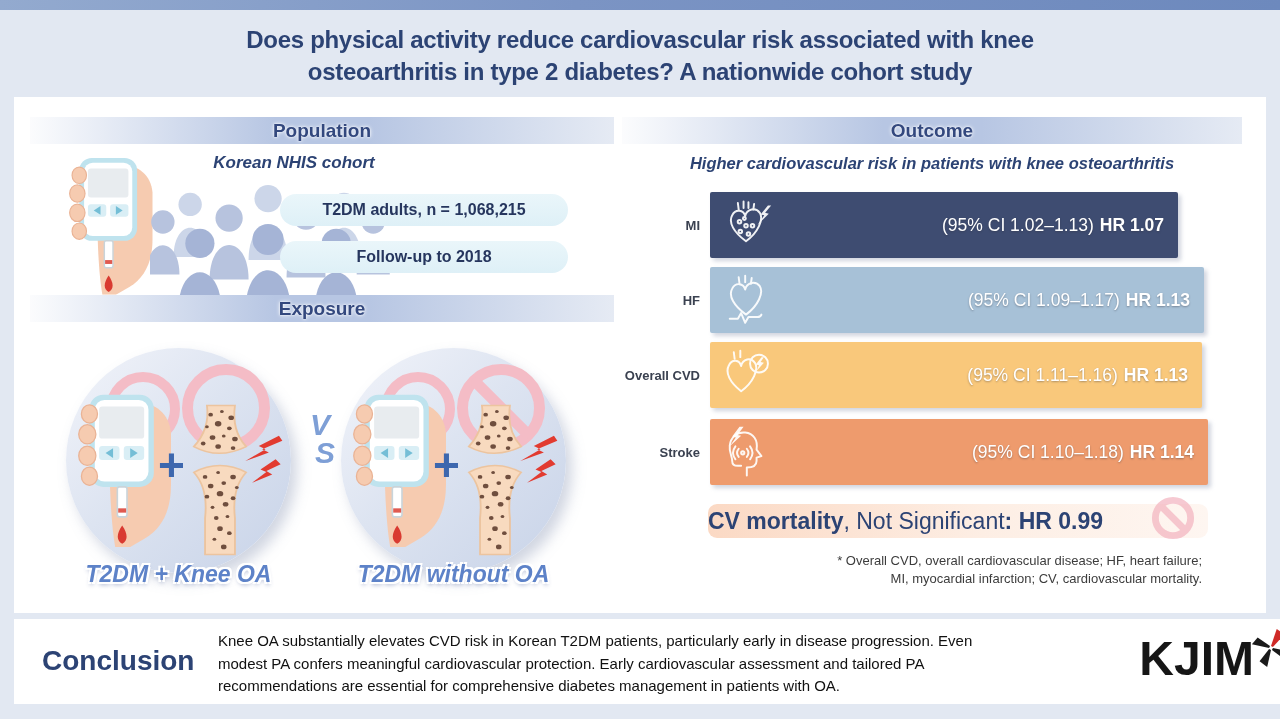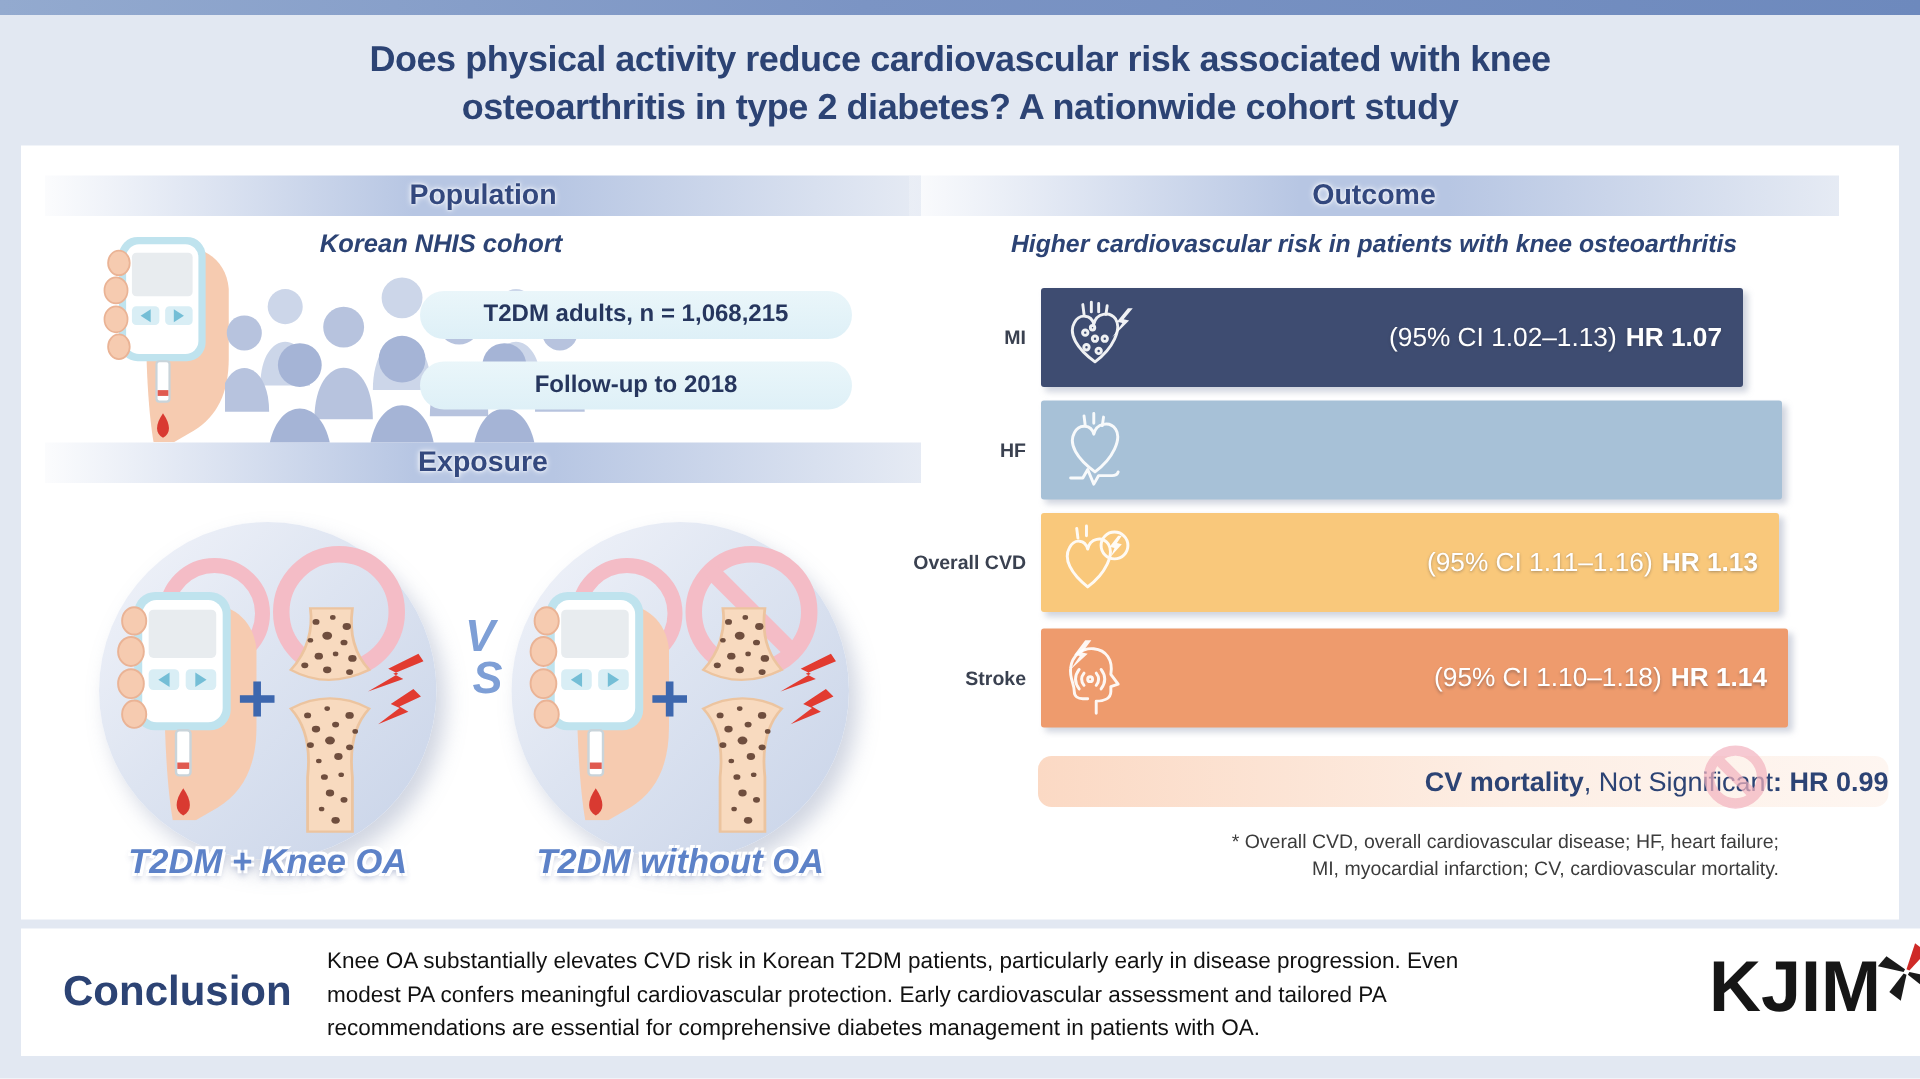--- a/index.html
+++ b/index.html
@@ -47,37 +47,37 @@
   .bolts{position:absolute;left:176px;top:86px;width:42px;height:54px;}
   .exp-label{position:absolute;top:464px;width:225px;text-align:center;
     font-size:23px;font-weight:bold;font-style:italic;color:#5d82c8;white-space:nowrap;
     text-shadow:-2px -2px 0 #fff,2px -2px 0 #fff,-2px 2px 0 #fff,2px 2px 0 #fff,0 3px 4px rgba(70,90,150,.45);}
   .label1{left:52px;} .label2{left:327px;}
   .vs{position:absolute;left:286px;top:314px;width:40px;display:flex;flex-direction:column;align-items:center;
     font-size:30px;font-weight:bold;font-style:italic;color:#7e9fd6;line-height:28px;}
   .vs .vs-s{transform:translateX(5px);}
 
   
-  .outcome{position:absolute;left:522px;top:0;width:690px;height:516px;}
+  .outcome{position:absolute;left:538px;top:0;width:690px;height:516px;}
   .subtitle{position:absolute;left:70px;top:57px;width:620px;text-align:center;
     font-style:italic;font-weight:bold;font-size:16.5px;color:#2c4374;}
   .orow{position:absolute;left:0;width:100%;height:66px;}
   .r0{top:95px;} .r1{top:170px;} .r2{top:245px;} .r3{top:322px;}
   .olabel{position:absolute;left:0;width:148px;top:50%;transform:translateY(-50%);
     text-align:right;font-weight:bold;font-size:13px;color:#3a4150;white-space:nowrap;}
   .obar{position:absolute;left:158px;top:0;height:66px;border-radius:2px;
     box-shadow:3px 3px 4px rgba(140,150,175,.4);}
   .b0{width:468px;} .b1{width:494px;} .b2{width:492px;} .b3{width:498px;}
   .bicon{position:absolute;left:10px;top:50%;transform:translateY(-50%);}
   .btext{position:absolute;right:14px;top:50%;transform:translateY(-50%);
     color:#ffffff;font-size:17.5px;white-space:nowrap;text-shadow:0 1px 2px rgba(50,50,60,.4);}
   .btext b{margin-left:6px;}
-  .cv-pill{position:absolute;left:156px;top:407px;width:567px;height:34px;line-height:34px;border-radius:9px;
+  .cv-pill{position:absolute;left:156px;top:407px;width:500px;height:34px;line-height:34px;border-radius:9px;
     background:linear-gradient(90deg,#fbd9c4 0%,#fdeee4 55%,#fef6f1 100%);
-    text-align:right;font-size:18px;color:#2c4374;}
+    text-align:left;font-size:23px;color:#2c4374;}
   .cv-pill b{color:#2c4374;}
   .cv-ban{position:absolute;left:598px;top:398px;width:46px;height:46px;opacity:.7;}
   .footnote{position:absolute;right:40px;top:455px;text-align:right;
     font-size:13px;color:#3c3c3c;line-height:1.38;}
 
   
   .concl-head{position:absolute;left:28px;top:26px;font-size:28px;font-weight:bold;color:#2c4374;}
   .concl-text{position:absolute;left:204px;top:11px;width:800px;font-size:15px;color:#111;line-height:1.5;}
   .logo{position:absolute;right:22px;top:12px;display:flex;align-items:flex-start;}
   .logo-text{font-size:48px;font-weight:bold;color:#161616;letter-spacing:0px;line-height:56px;}
@@ -295,20 +295,21 @@
       <div class="orow r1">
         <div class="olabel">HF</div>
         <div class="obar b1" style="background: rgb(167, 193, 215);">
           <svg class="bicon" width="52" height="56" viewBox="0 0 64 64">
             <g stroke="#fff" stroke-width="2.4" fill="none" stroke-linecap="round" stroke-linejoin="round" opacity="0.92">
               <path d="M32 50 C17 39 10 27 15 18 C19 10 29 11 31 19 C33 10 44 8 49 15 C54 23 47 39 32 50 Z"></path>
               <path d="M12 55 H22 L26 48 L31 60 L35 53 H46 q4 0 5 -3"></path>
               <path d="M24 12 L23 4 M31 10 L31 2 M38 12 L39 5"></path>
             </g>
           </svg>
+          <span class="btext"><span>(95% CI 1.09–1.17)</span><b>HR 1.13</b></span>
         </div>
       </div>
 
       <div class="orow r2">
         <div class="olabel">Overall CVD</div>
         <div class="obar b2" style="background: rgb(249, 200, 123);">
           <svg class="bicon" width="52" height="56" viewBox="0 0 64 64">
             <g stroke="#fff" stroke-width="2.4" fill="none" stroke-linecap="round" stroke-linejoin="round" opacity="0.92">
               <path d="M26 52 C12 41 6 29 11 20 C15 12 24 13 26 21 C28 12 38 10 43 17 C48 25 41 41 26 52 Z"></path>
               <path d="M18 12 L17 4 M25 10 L25 2"></path>

